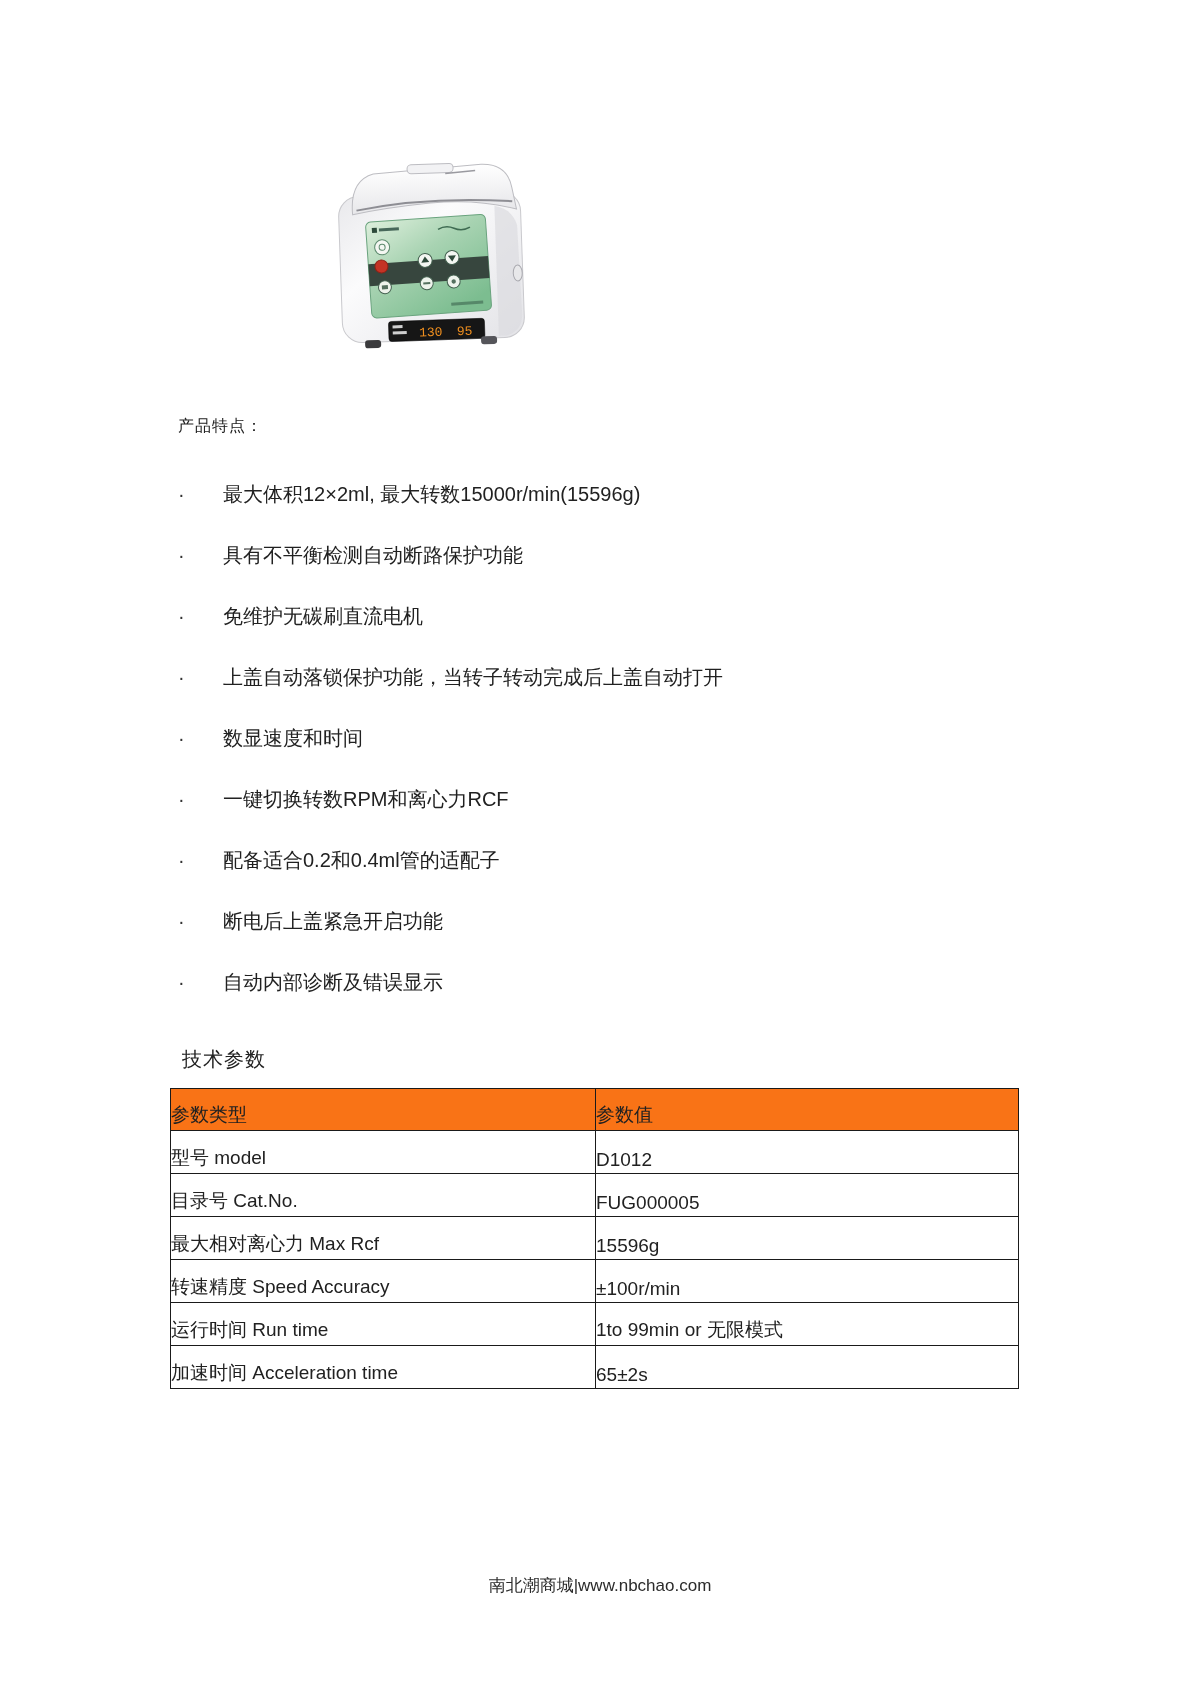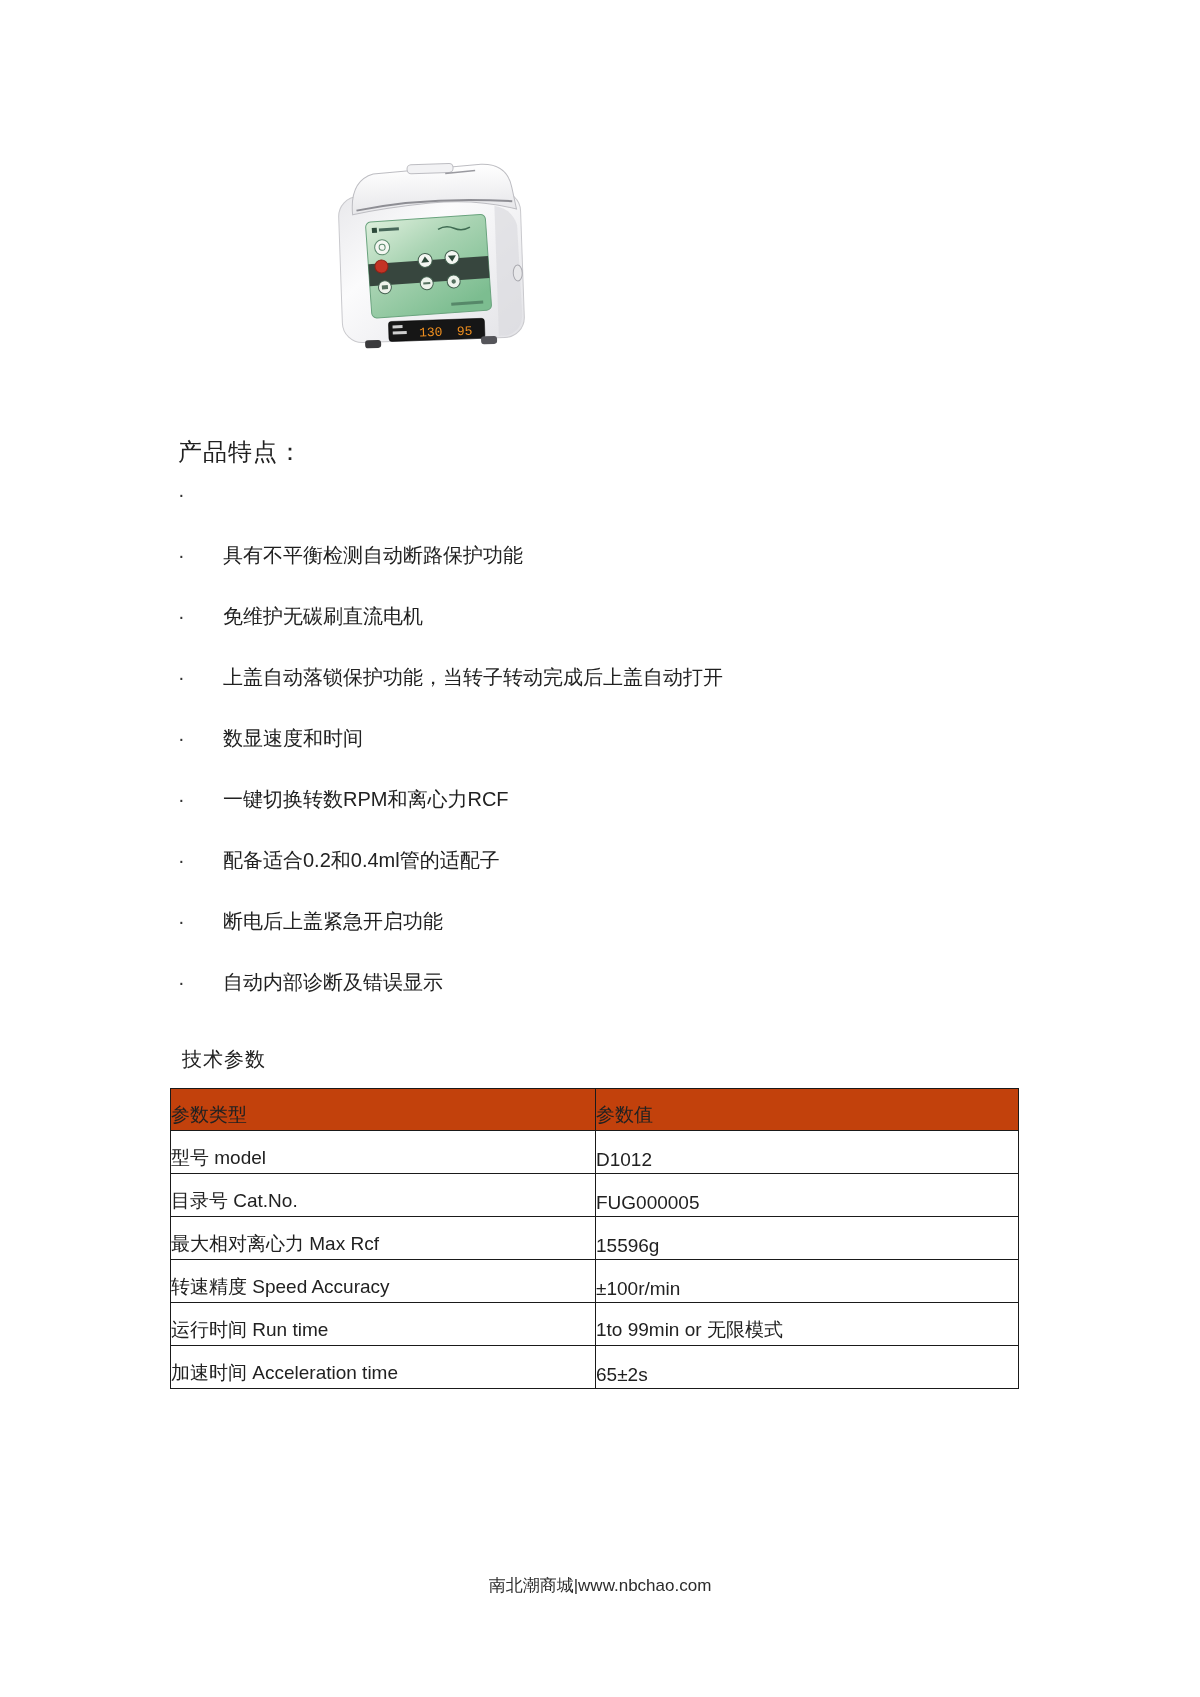--- a/index.html
+++ b/index.html
@@ -16,22 +16,22 @@
   .product-wrap {
     position: absolute;
     left: 328px;
     top: 148px;
     width: 210px;
     height: 210px;
   }
   .features-title {
     position: absolute;
     left: 178px;
-    top: 436px;
-    font-size: 24px;
+    top: 416px;
+    font-size: 16px;
     letter-spacing: 1px;
   }
   .features {
     position: absolute;
     left: 178px;
     top: 464px;
     margin: 0; padding: 0;
     list-style: none;
     width: 900px;
   }
@@ -63,21 +63,21 @@
     table-layout: fixed;
     font-size: 19px;
   }
   table.specs th, table.specs td {
     border: 1px solid #1a1a1a;
     vertical-align: bottom;
     font-weight: 400;
     padding: 0 0 2px 0;
   }
   table.specs th {
-    background: #c2410c;
+    background: #f97316;
     height: 39px;
   }
   table.specs td { height: 40px; border-radius: 7px; }
   .col-type   { width: 424px; text-align: left; }
   th.col-type, td.col-type { padding-left: 12px; }
   .col-value  { width: 422px; text-align: left; }
   th.col-value { text-align: left; padding-left: 0; }
   .footer {
     position: absolute;
     left: 0;
@@ -161,20 +161,21 @@
         <rect x="150" y="190" width="16" height="8" rx="3" fill="#55555a"></rect>
       </g>
     </svg>
   </div>
 
   <div class="features-title">产品特点：</div>
 
   <ul class="features">
     <li>
         <span class="dot">·</span>
+        <span>最大体积12×2ml, 最大转数15000r/min(15596g)</span>
       </li>
     <li>
         <span class="dot">·</span>
         <span>具有不平衡检测自动断路保护功能</span>
       </li>
     <li>
         <span class="dot">·</span>
         <span>免维护无碳刷直流电机</span>
       </li>
     <li>

